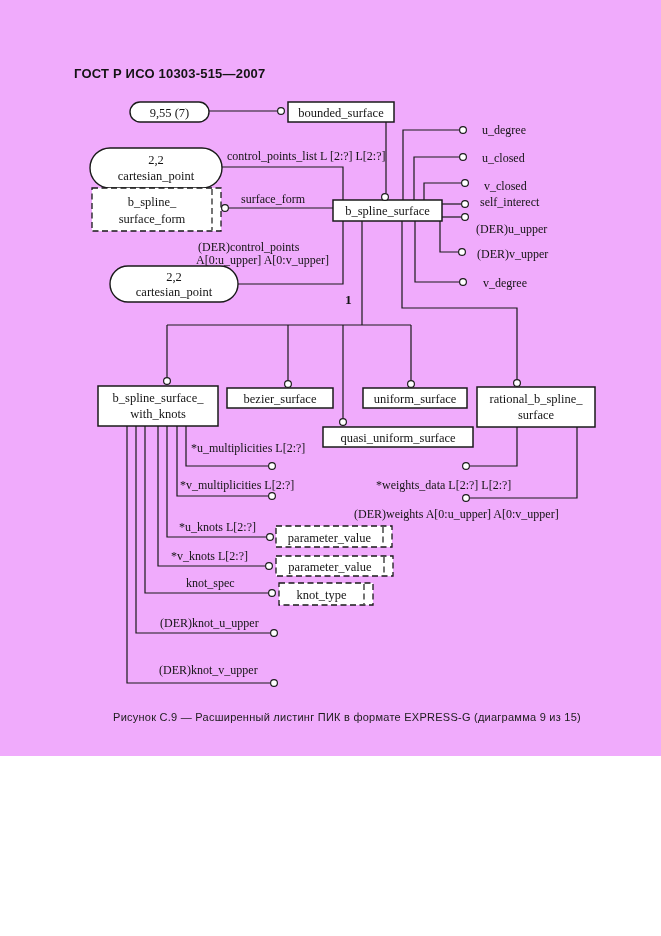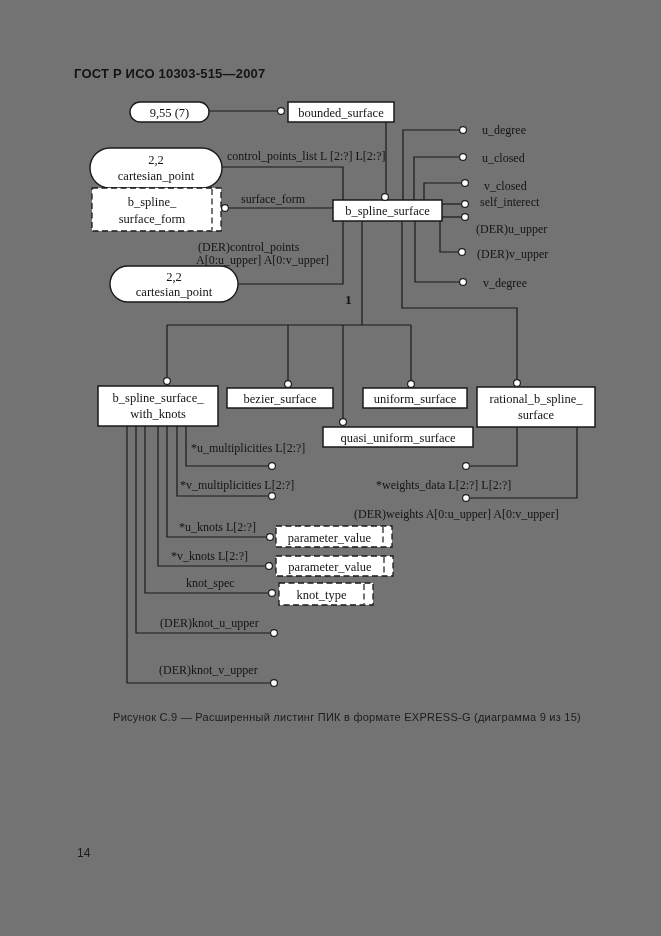--- a/index.html
+++ b/index.html
@@ -1,17 +1,17 @@
 <!DOCTYPE html>
 <html><head>
 <meta charset="utf-8">
 <style>
   html,body { margin:0; padding:0; background:#ffffff; }
   .page {
-    position:relative; width:661px; height:936px; background:#737373;
+    position:relative; width:661px; height:756px; background:#f0abfc;
     font-family:"Liberation Sans", sans-serif; overflow:hidden;
   }
   .doc-header {
     position:absolute; left:74px; top:66px;
     font-size:13px; font-weight:bold; letter-spacing:0.2px; color:#141414;
     white-space:nowrap;
   }
   .fig-caption {
     position:absolute; top:711px; left:347px; transform:translateX(-50%);
     font-size:11px; letter-spacing:0.25px; color:#1c1c1c; white-space:nowrap;

